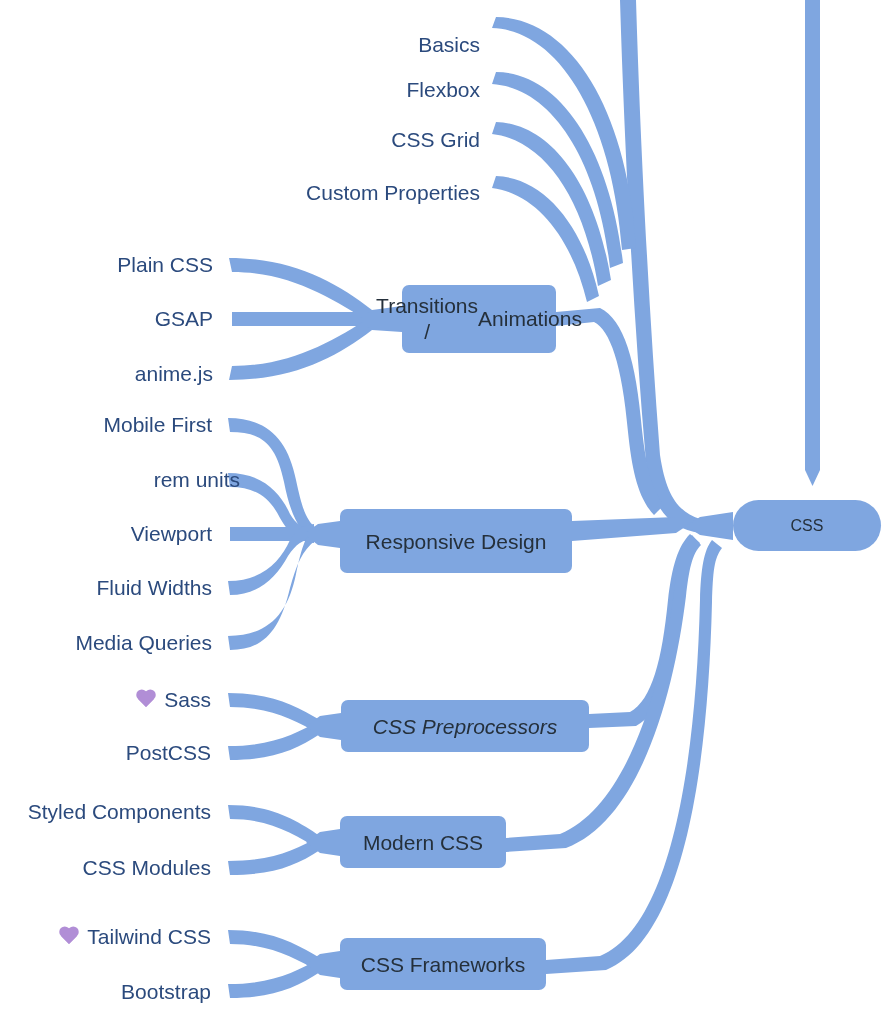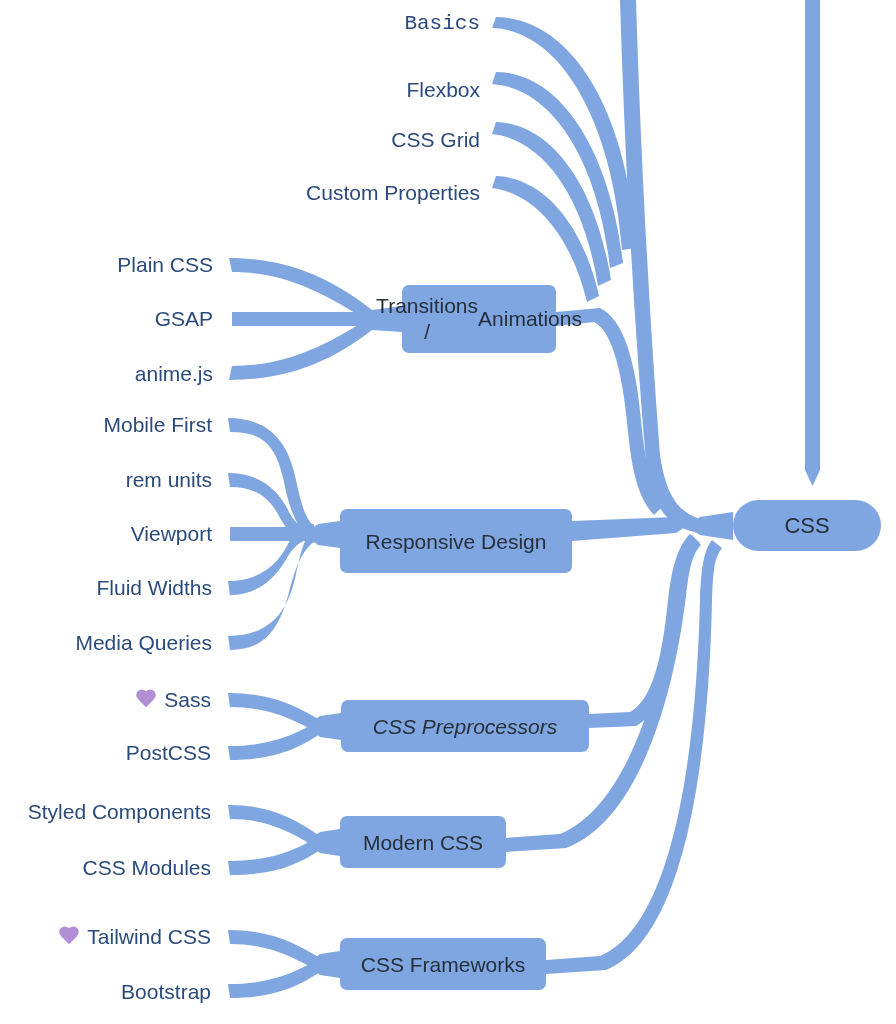--- a/index.html
+++ b/index.html
@@ -84,21 +84,21 @@
     box-sizing: border-box;
     padding: 2px 10px;
   }
   .node.two-line { line-height: 26px; }
   
   .root {
     position: absolute;
     background: #7fa6e0;
     border-radius: 26px;
     color: #25303b;
-    font-size: 22px;
+    font-size: 16px;
     display: flex;
     align-items: center;
     justify-content: center;
     box-sizing: border-box;
   }
 </style>
 </head>
 <body>
 
 <div id="map">
@@ -210,21 +210,21 @@
   </div>
 
   <div class="node" style="left:340px; top:816px; width:166px; height:52px;">
     <span>Modern CSS</span>
   </div>
 
   <div class="node" style="left:340px; top:938px; width:206px; height:52px;">
     <span>CSS Frameworks</span>
   </div>
 
-  <div class="leaf" style="right:416px; top:24px;font-family:Liberation Mono, monospace;">
+  <div class="leaf" style="right:416px; top:45px;">
     <span class="lbl">Basics</span>
   </div>
   <div class="leaf" style="right:416px; top:90px;">
     <span class="lbl">Flexbox</span>
   </div>
   <div class="leaf" style="right:416px; top:140px;">
     <span class="lbl">CSS Grid</span>
   </div>
   <div class="leaf" style="right:416px; top:193px;">
     <span class="lbl">Custom Properties</span>
@@ -236,21 +236,21 @@
   <div class="leaf" style="right:683px; top:319px;">
     <span class="lbl">GSAP</span>
   </div>
   <div class="leaf" style="right:683px; top:374px;">
     <span class="lbl">anime.js</span>
   </div>
 
   <div class="leaf" style="right:684px; top:425px;">
     <span class="lbl">Mobile First</span>
   </div>
-  <div class="leaf" style="right:684px; top:480px;justify-content:center;">
+  <div class="leaf" style="right:656px; top:480px;justify-content:center;">
     <span class="lbl">rem units</span>
   </div>
   <div class="leaf" style="right:684px; top:534px;">
     <span class="lbl">Viewport</span>
   </div>
   <div class="leaf" style="right:684px; top:588px;">
     <span class="lbl">Fluid Widths</span>
   </div>
   <div class="leaf" style="right:684px; top:643px;">
     <span class="lbl">Media Queries</span>

